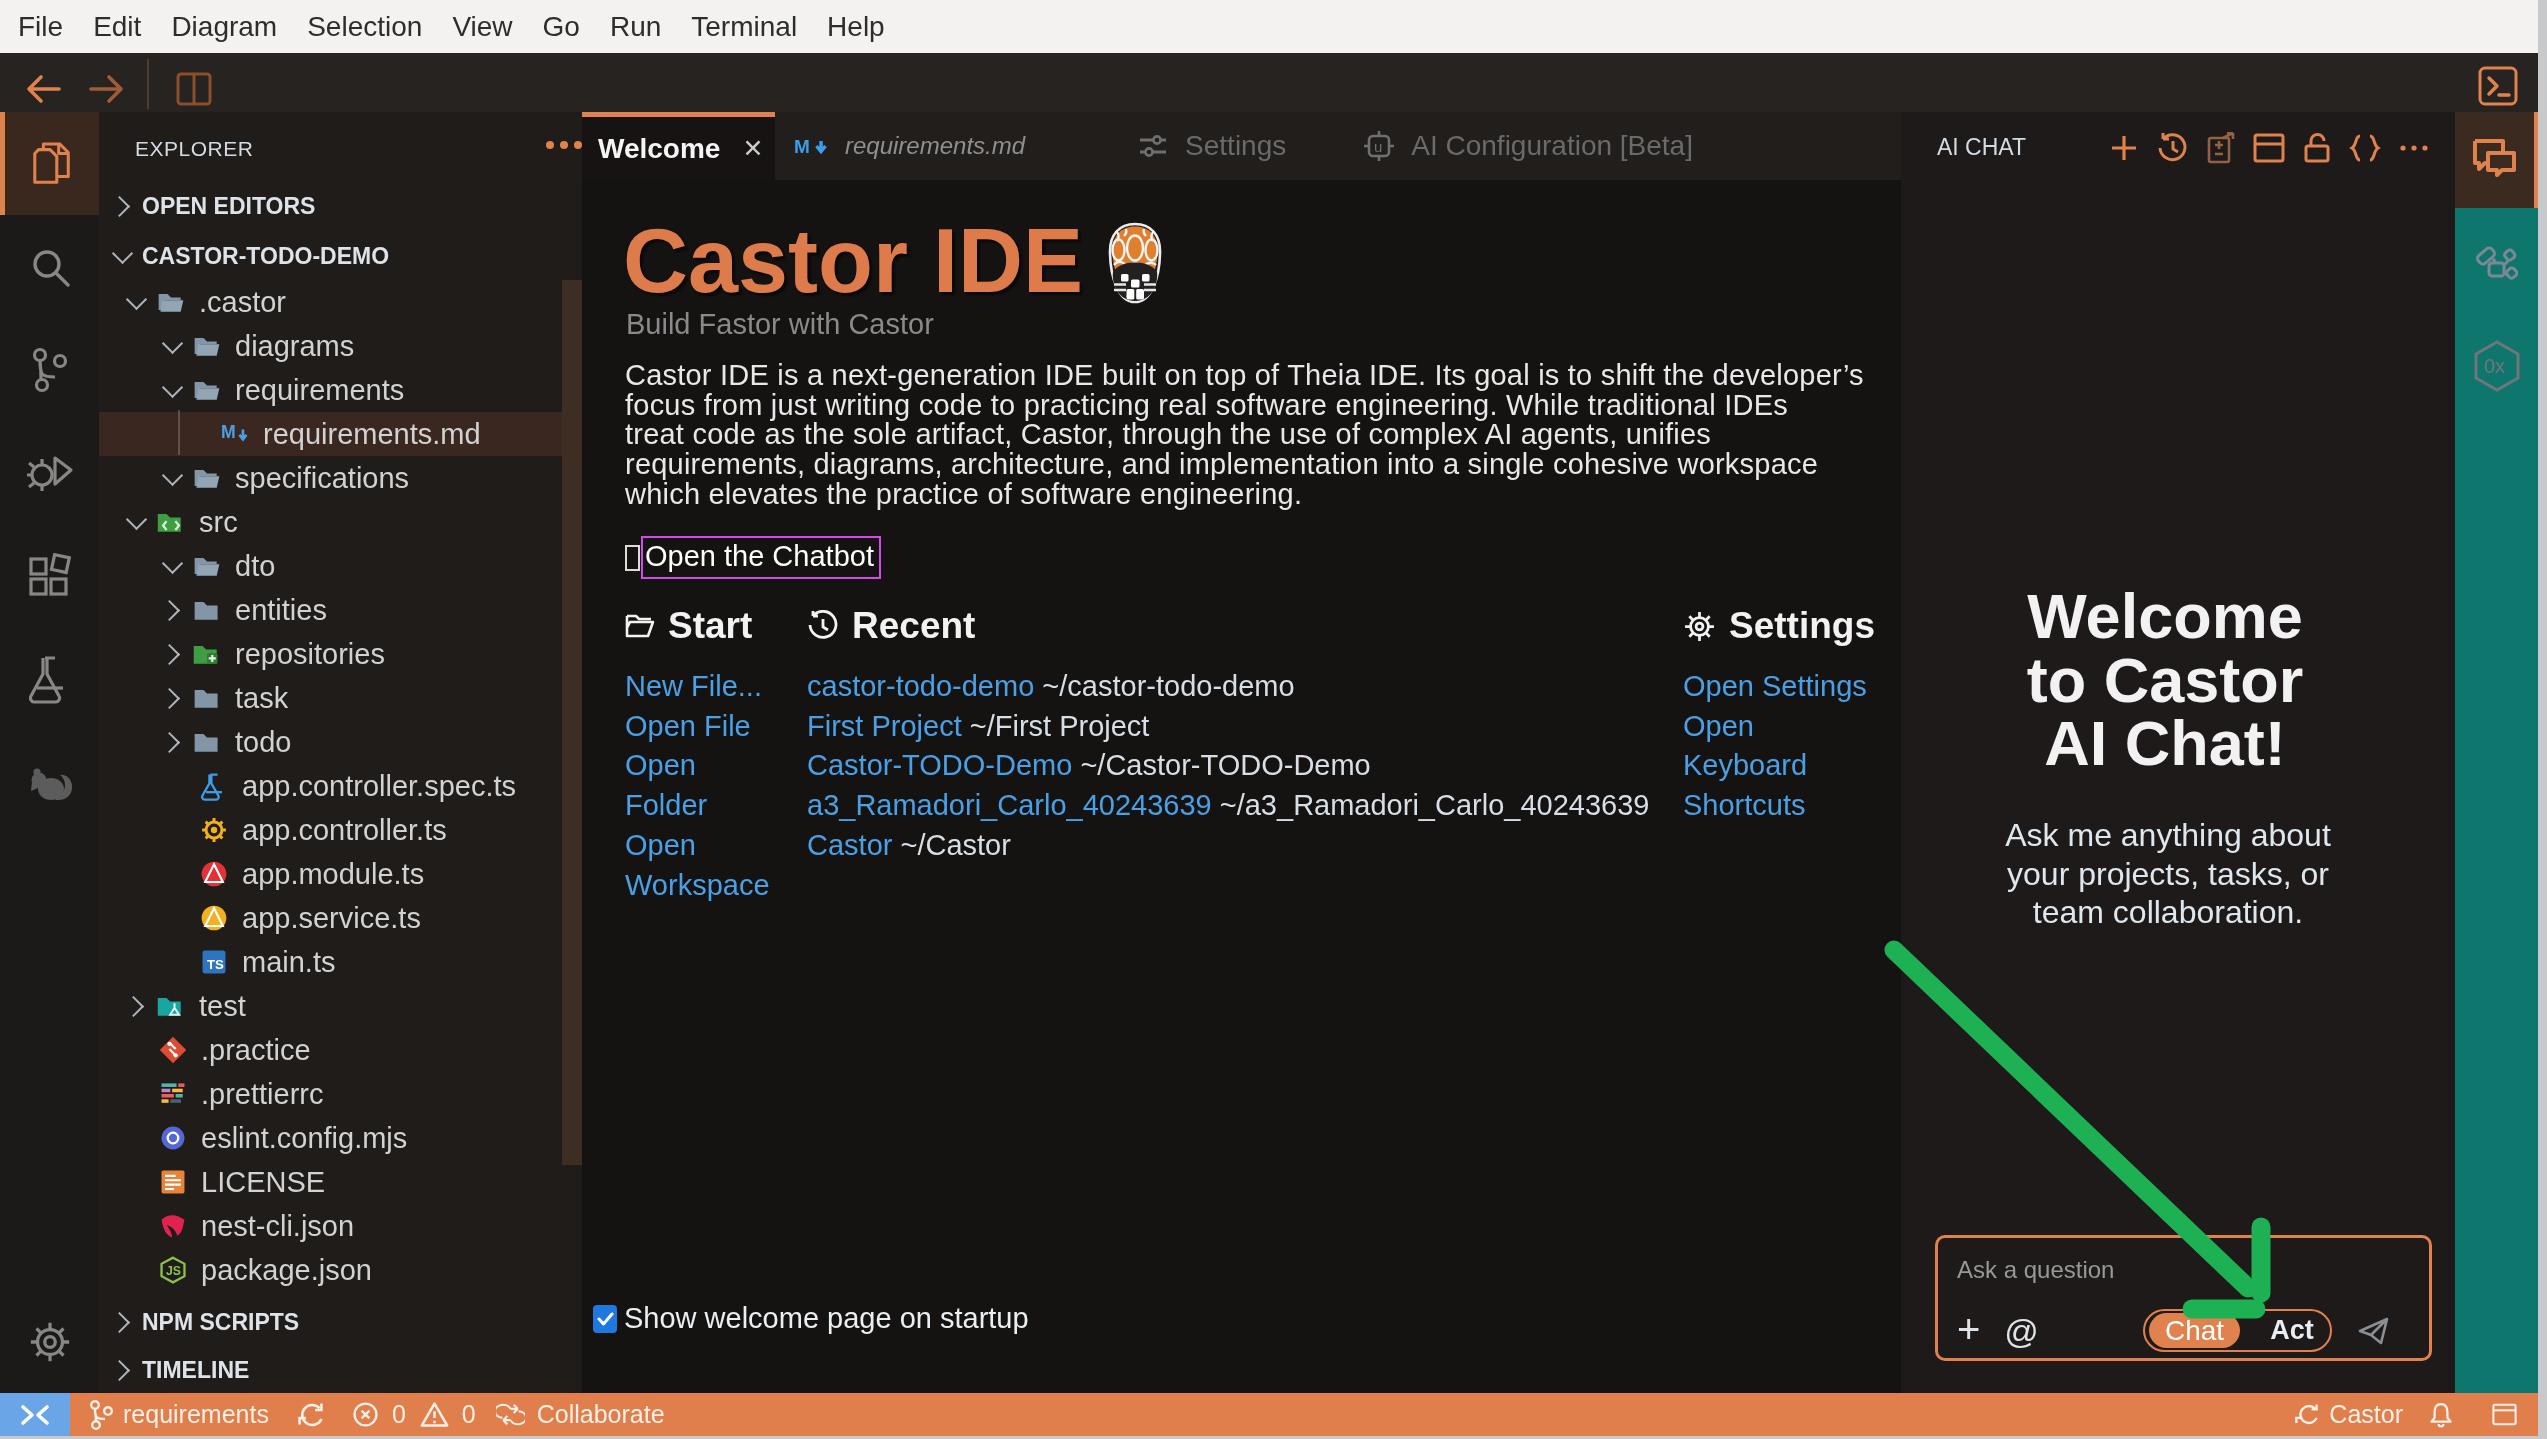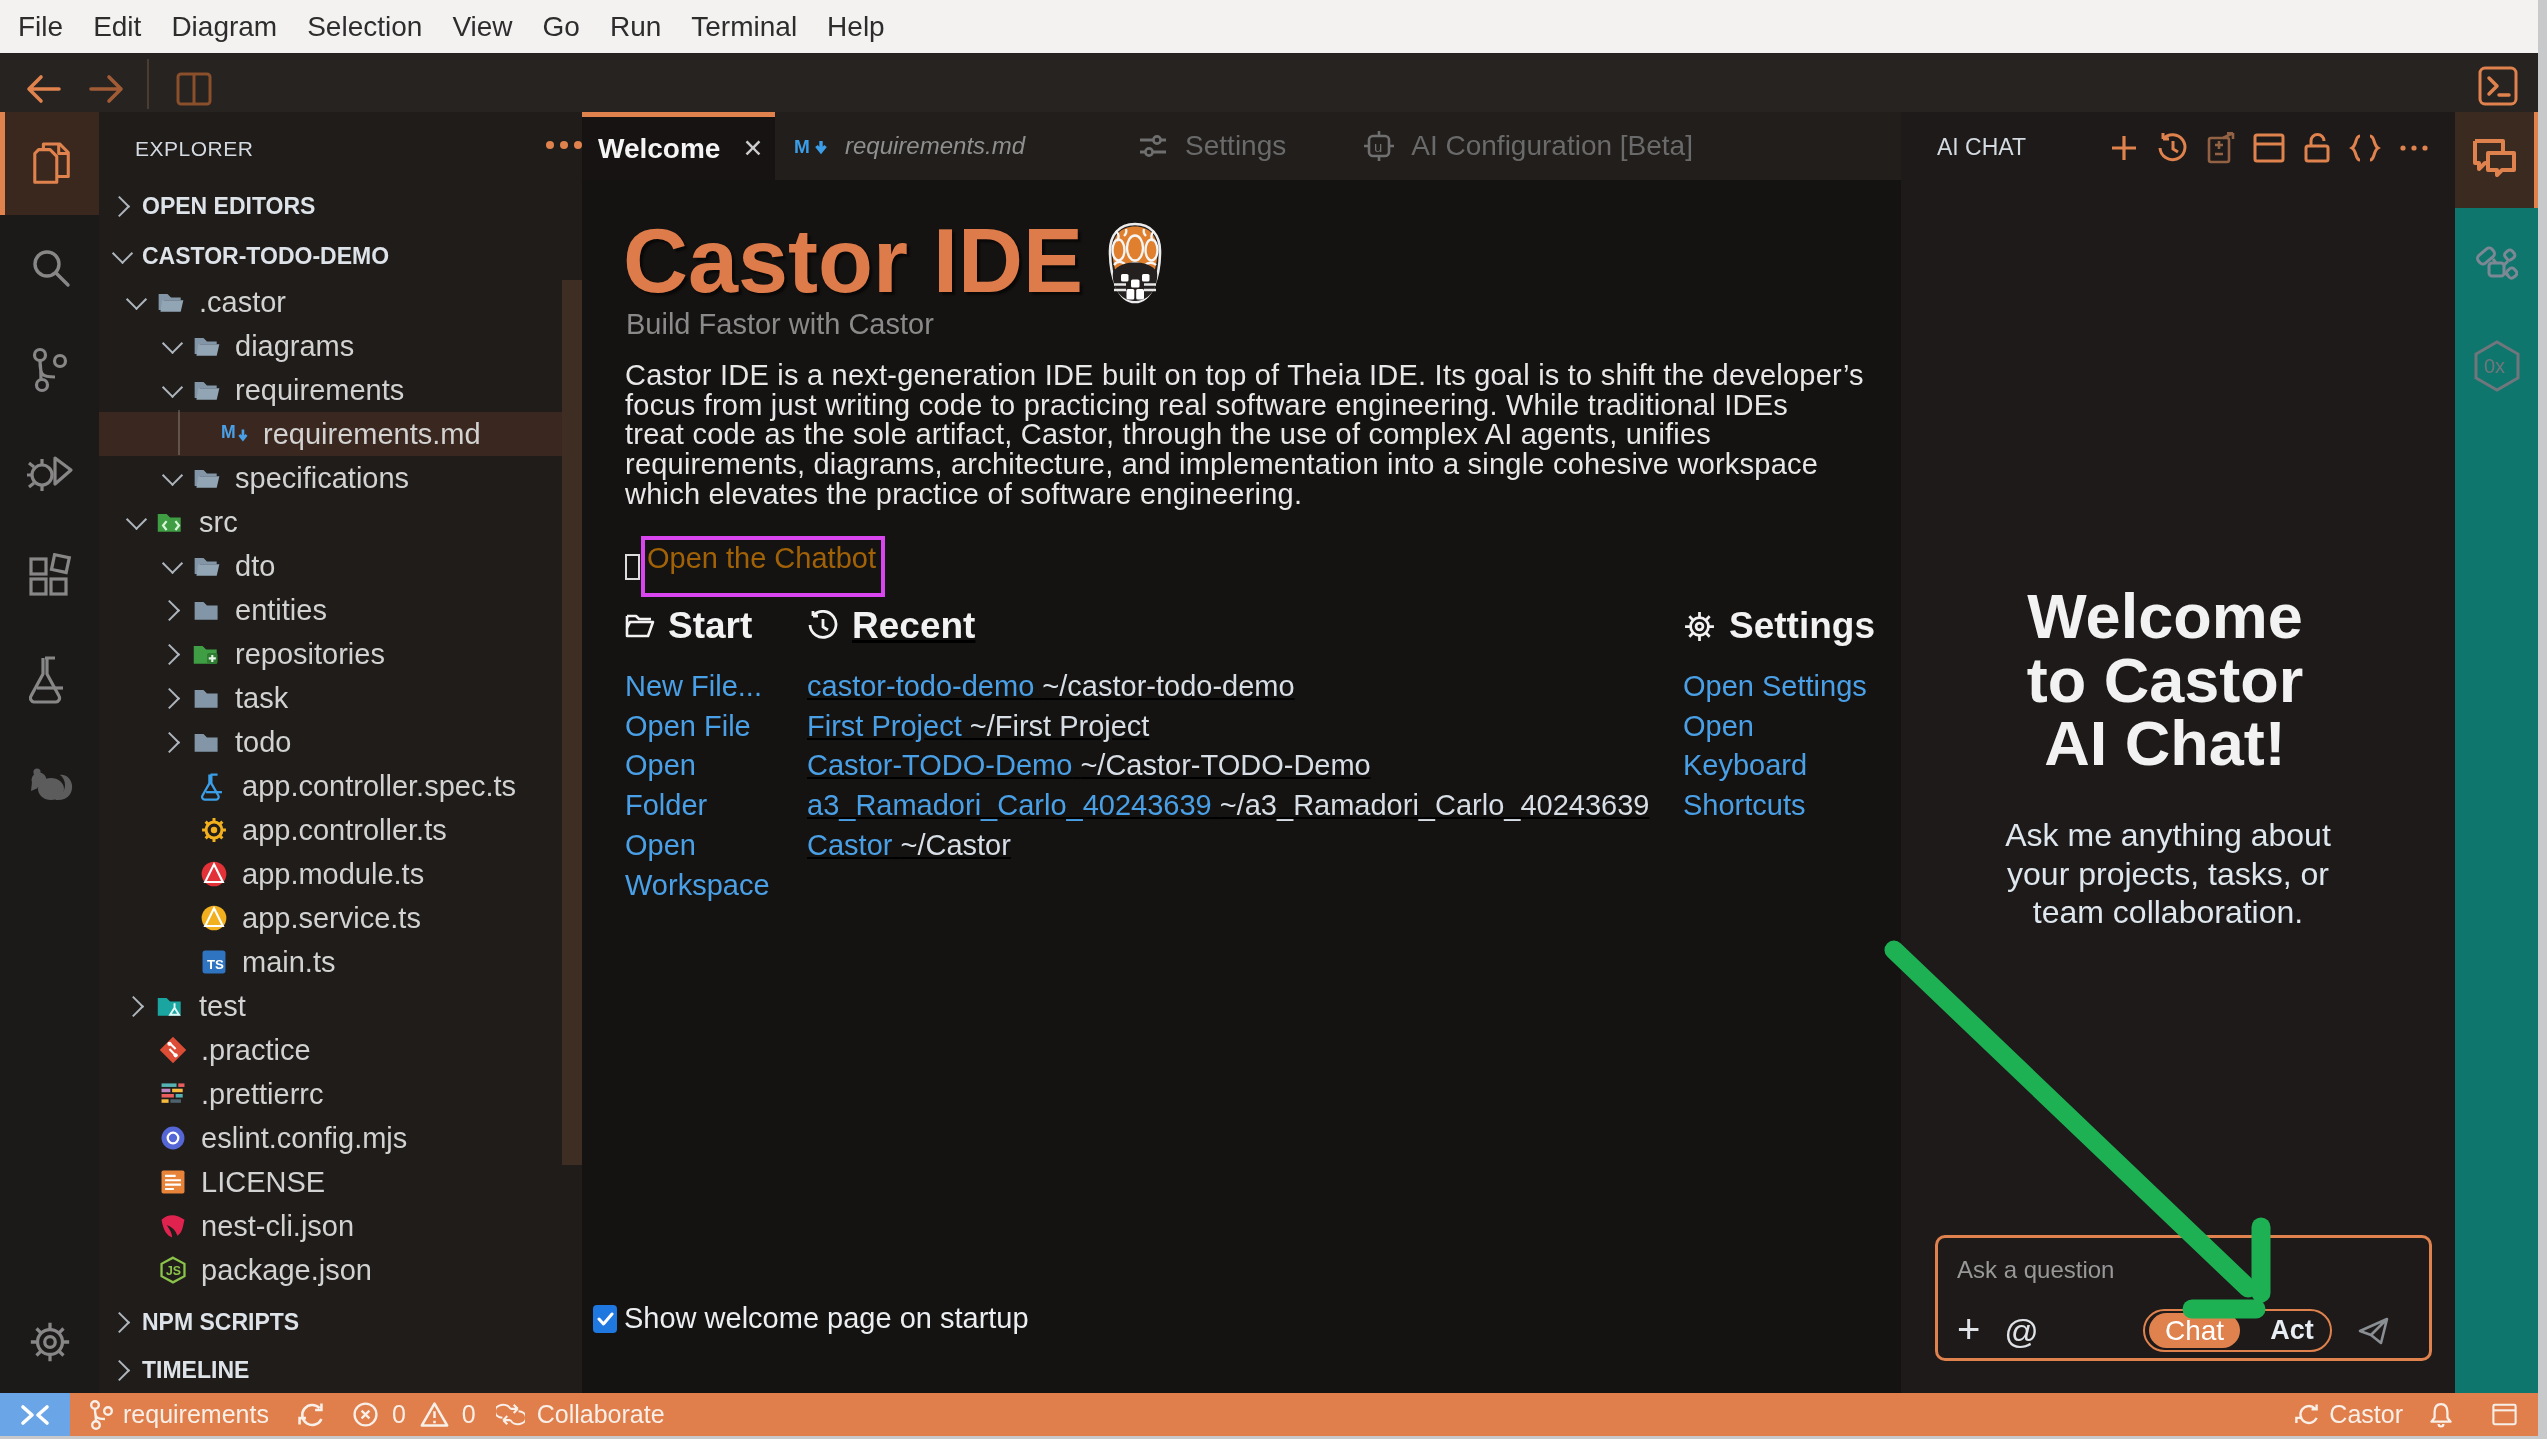--- a/index.html
+++ b/index.html
@@ -36,27 +36,27 @@
 .tab.active { background:#161312; color:#f5f5f5; border-top:5px solid #e0824d; font-weight:bold; }
 .tab .cl { margin-left:22px; font-weight:normal; color:#cccccc; font-size:25px; }
 .tab .ticon { margin-right:15px; display:flex; }
 #welcome { position:absolute; left:0; top:68px; right:0; bottom:0; overflow:hidden; }
 #wtitle { position:absolute; left:41px; top:36px; font-size:90px; line-height:90px; font-weight:bold; color:#de7b4a; text-shadow:3px 3px 2px rgba(0,0,0,0.55); }
 #wlogo { position:absolute; left:522px; top:42px; }
 #wsub { position:absolute; left:44px; top:128px; font-size:29px; color:#8a8a8a; }
 #wpara { position:absolute; left:43px; top:181px; font-size:29px; line-height:29.7px; color:#e8e8e8; letter-spacing:0.22px; }
 #wlink { position:absolute; left:43px; top:356px; font-size:29px; display:flex; align-items:center; }
 #wlink .ph { width:15px; height:26px; border:2px solid #dcdcdc; margin-right:1px; display:inline-block; }
-#wlink a { color:#a16207; text-decoration:none; border:4px solid #d946ef; padding:2px 5px 18px 2px; }
+#wlink a { color:#ffffff; text-decoration:none; border:2px solid #d946ef; padding:2px 5px 4px 2px; }
 .colhead { font-size:37px; font-weight:bold; color:#f2f2f2; display:flex; align-items:center; height:44px; }
 .colhead svg { margin-right:13px; }
 .link { color:#4aa0e6; }
 #cols { position:absolute; left:43px; top:424px; width:1250px; }
 #colstart { position:absolute; left:0; top:0; width:180px; }
-#colrecent { position:absolute; left:182px; top:0; width:880px;text-decoration:underline; }
+#colrecent { position:absolute; left:182px; top:0; width:880px; }
 #colsettings { position:absolute; left:1058px; top:0; width:192px; }
 .items { margin-top:19px; font-size:29px; line-height:39.7px; }
 .items .path { color:#d7dee5; }
 #checkbox { position:absolute; left:11px; top:1122px; display:flex; align-items:center; font-size:29px; color:#eceff2; }
 #cbox { width:24px; height:28px; background:#1f77e0; border-radius:4px; margin-right:7px; display:flex; align-items:center; justify-content:center; }
 
 #chat { position:absolute; left:1901px; top:112px; width:554px; height:1281px; background:#1d1a19; }
 #chathead { position:absolute; left:0; top:0; width:100%; height:68px; }
 #chathead .t { position:absolute; left:36px; top:22px; font-size:23px; color:#d3dae1; }
 .cicons { position:absolute; right:26px; top:20px; display:flex; align-items:center; gap:18px; }

